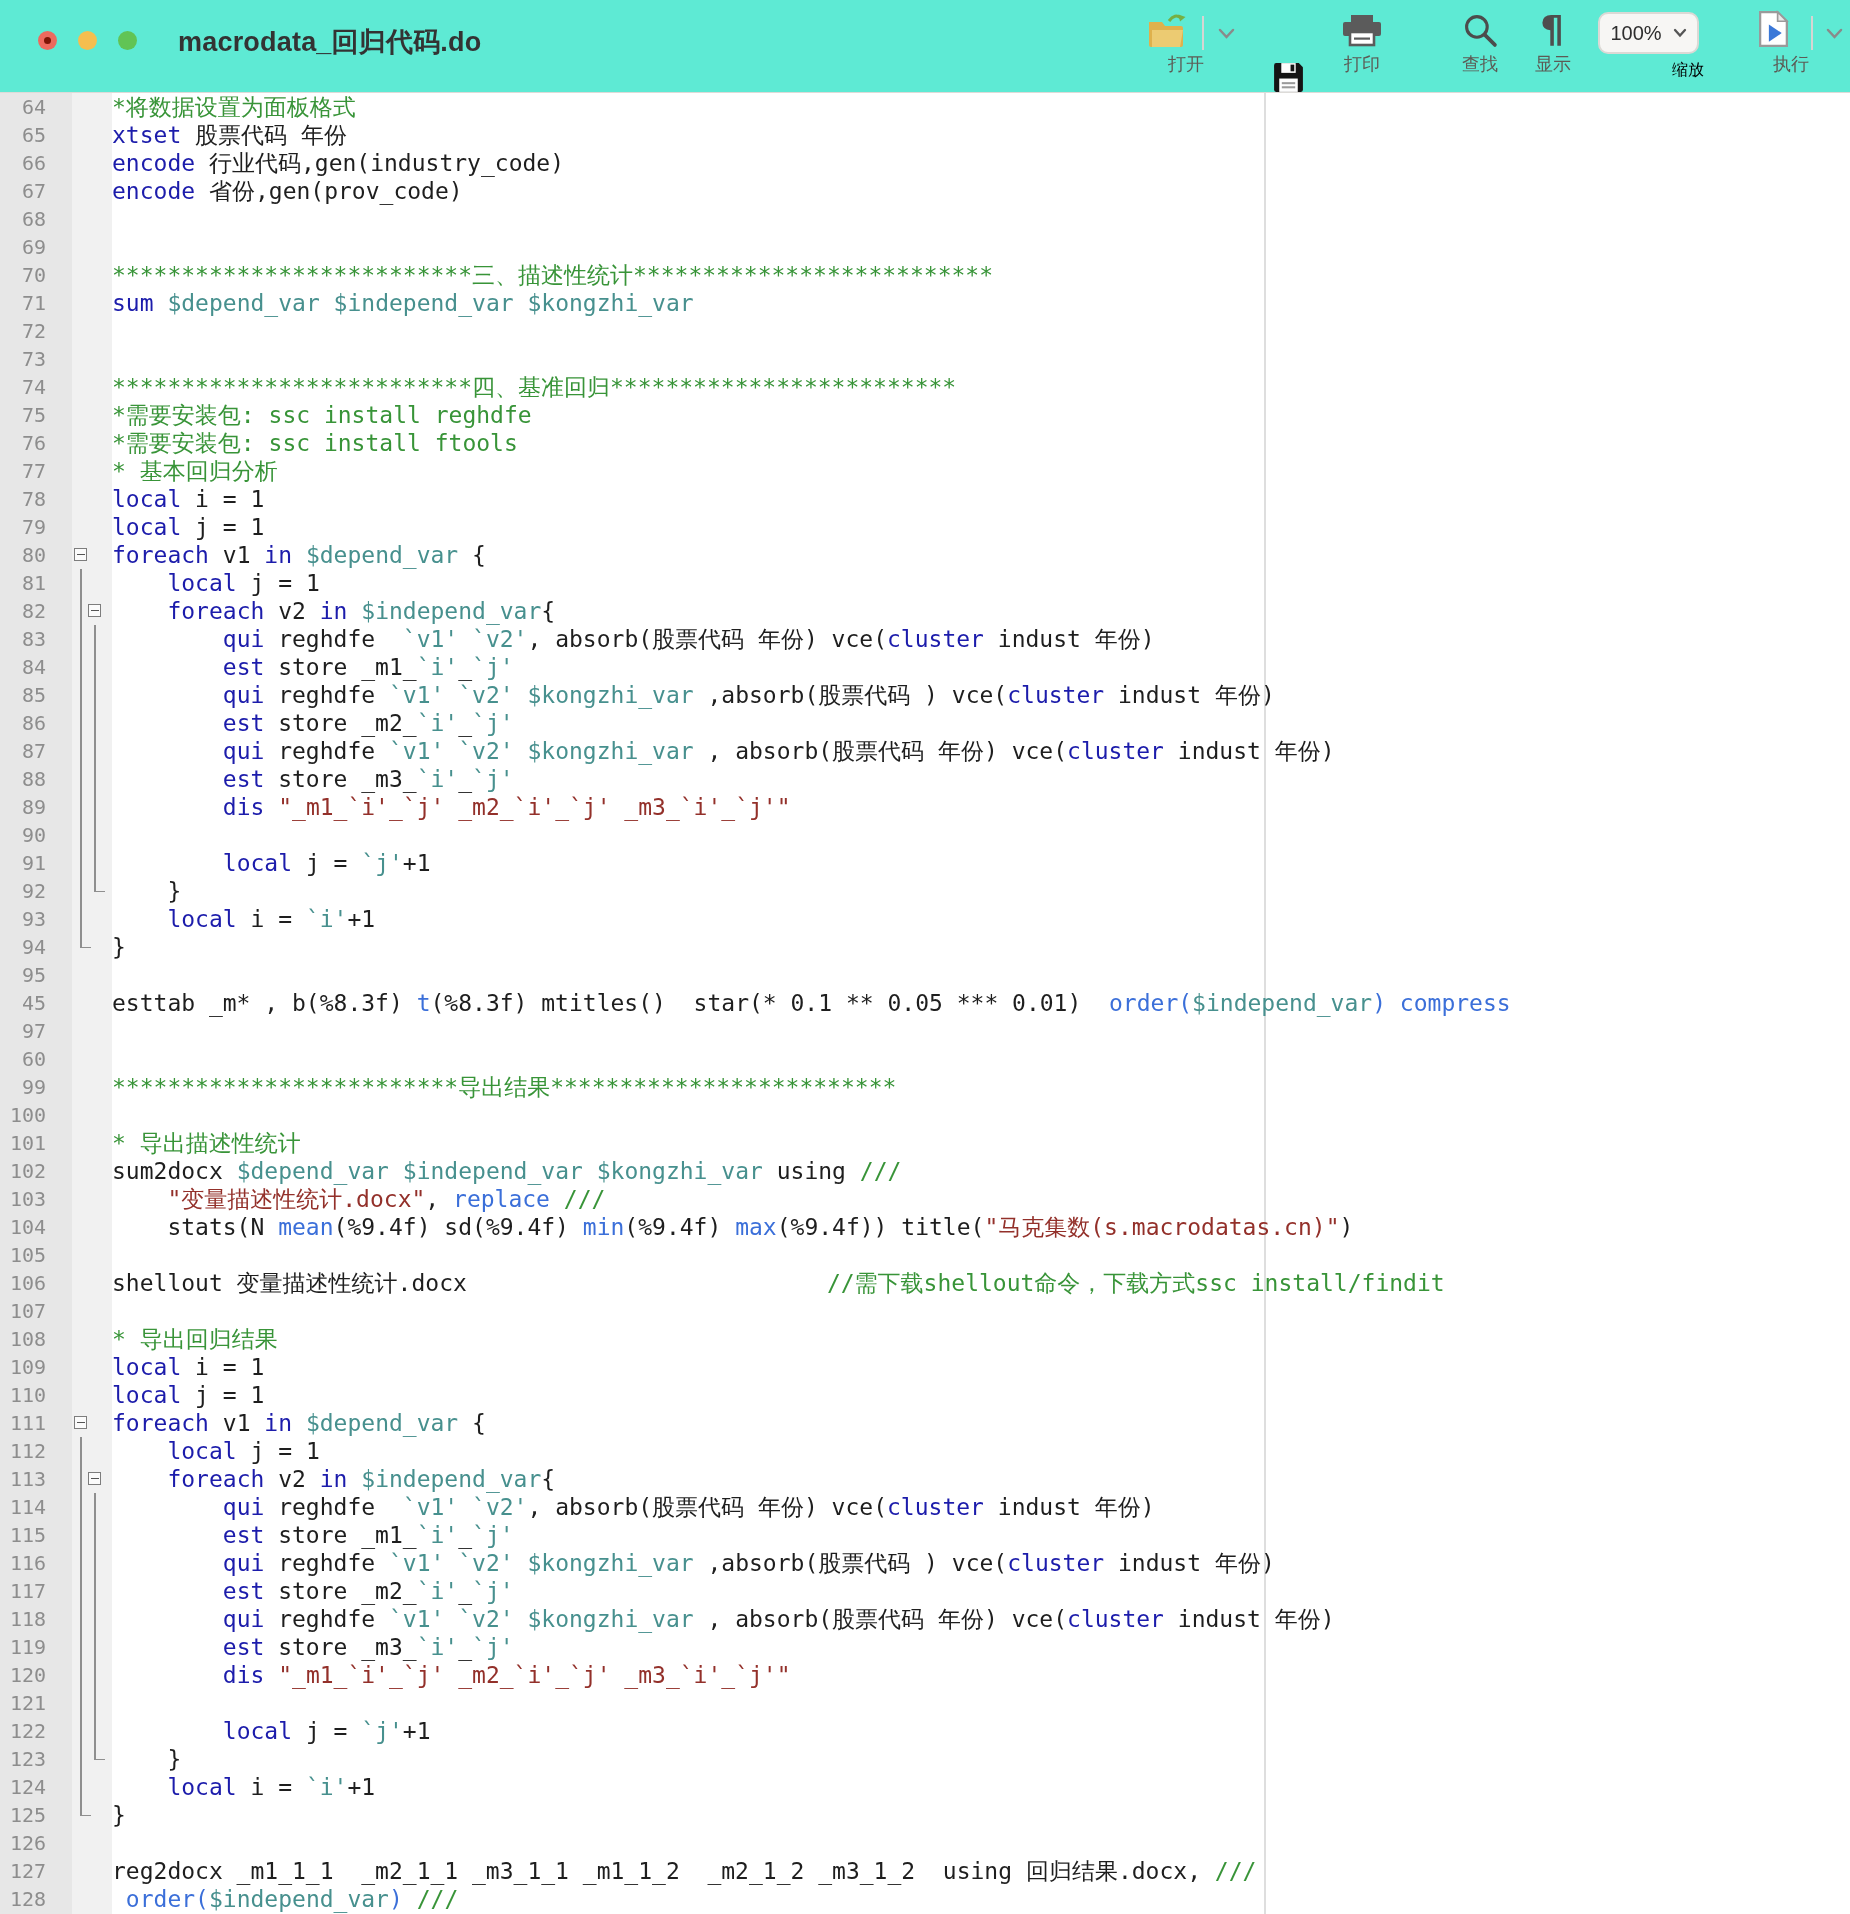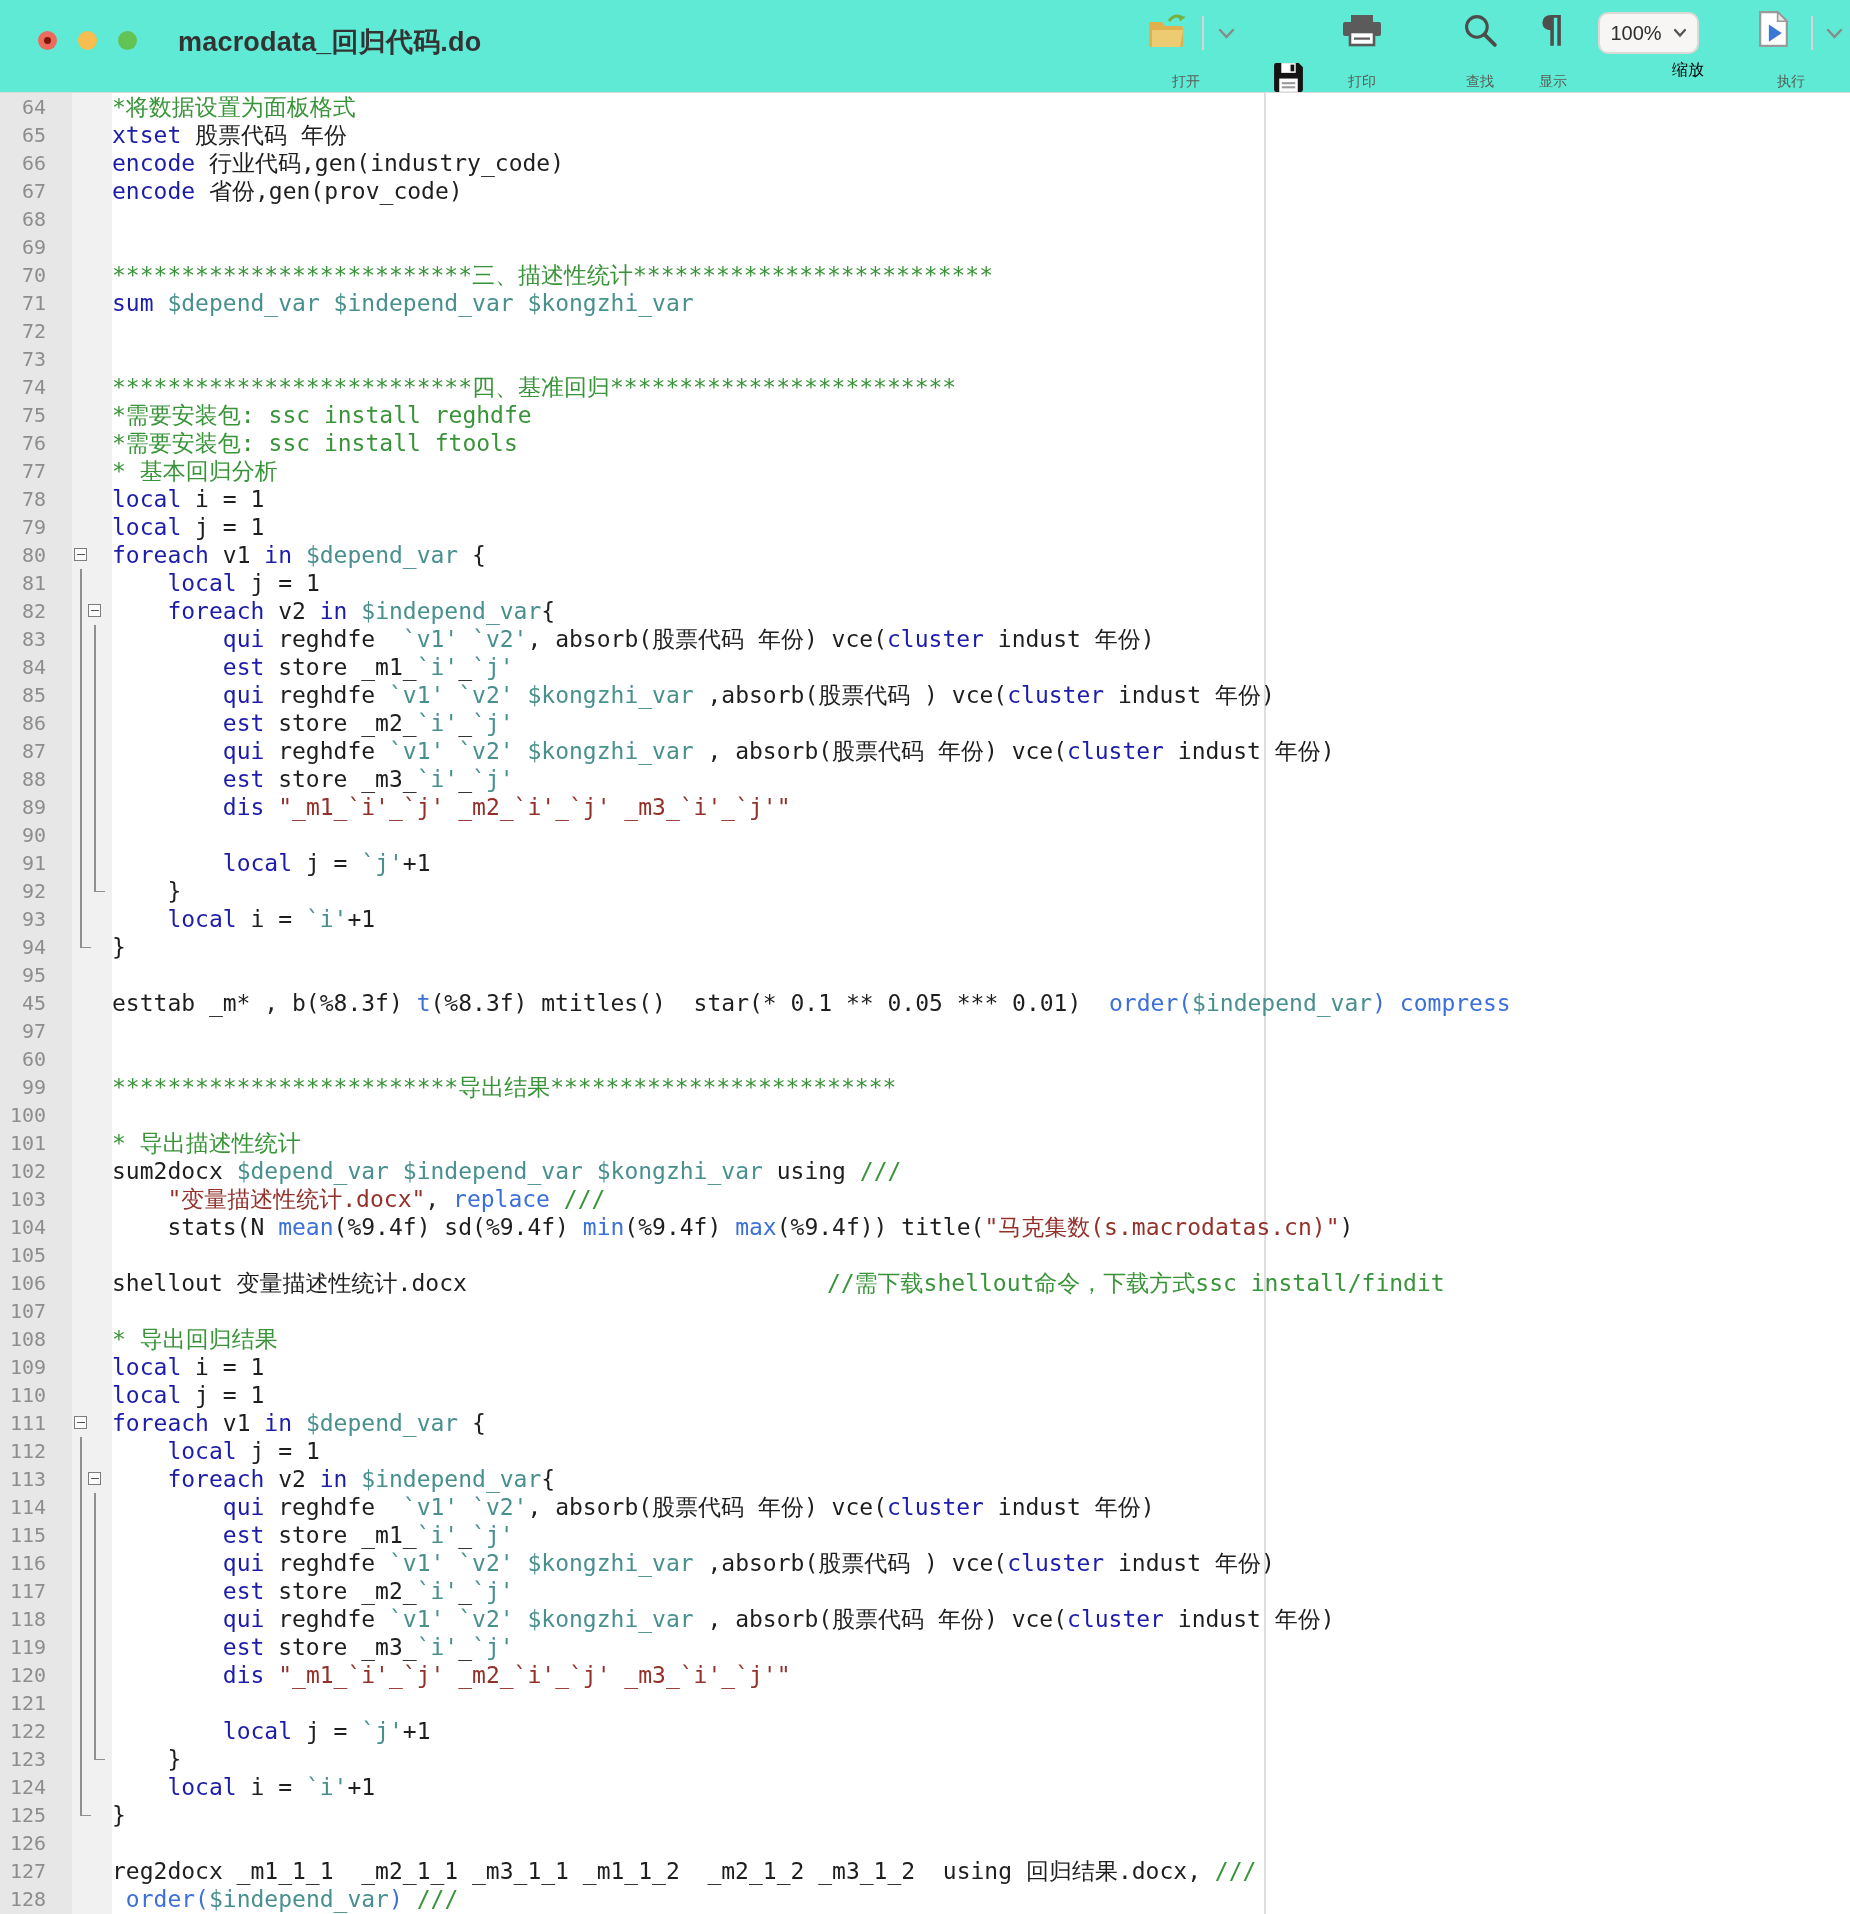--- a/index.html
+++ b/index.html
@@ -10,21 +10,21 @@
   .titlebar{position:absolute;left:0;top:0;width:1850px;height:93px;background:#5eead4;border-bottom:1px solid #dddbd8;box-sizing:border-box;}
   .tl{position:absolute;top:31px;width:19px;height:19px;border-radius:50%;}
   .tl-red{left:38px;background:#ed6a5e;}
   .tl-red .dot{position:absolute;left:6px;top:6px;width:7px;height:7px;border-radius:50%;background:#7e1406;}
   .tl-yellow{left:78px;background:#f5be4f;}
   .tl-green{left:118px;background:#61c455;}
   .win-title{position:absolute;left:178px;top:24px;font-size:27px;font-weight:700;color:#333;letter-spacing:.2px;}
 
   .tool{position:absolute;top:0;height:93px;}
   .tool .icon{position:absolute;top:12px;}
-  .tool .lbl{position:absolute;top:73px;width:90px;text-align:center;font-size:14px;color:#5c5b55;}
+  .tool .lbl{position:absolute;top:52px;width:90px;text-align:center;font-size:18px;color:#5c5b55;}
   .tsep{position:absolute;top:16px;width:2px;height:34px;background:#d7d5d2;}
   .chev{position:absolute;}
   .zoombtn{position:absolute;left:1598px;top:12px;width:101px;height:42px;border:2px solid #dbd9d5;border-radius:10px;background:#f7f6f4;box-sizing:border-box;display:flex;align-items:center;justify-content:center;gap:11px;}
   .zoombtn span{font-size:20px;color:#2e2e2e;}
   .pilcrow{font-family:"DejaVu Sans",sans-serif;font-weight:700;font-size:38px;color:#4e4e4e;line-height:1;}
 
   
   .editor{position:absolute;left:0;top:93px;width:1850px;height:1821px;
     background:linear-gradient(to right,#e7e7e7 0,#e7e7e7 72px,#f1f1f1 72px,#f1f1f1 112px,#ffffff 112px);}
   .guide{position:absolute;left:1264px;top:0;bottom:0;width:2px;background:var(--guide,#dedede);}

